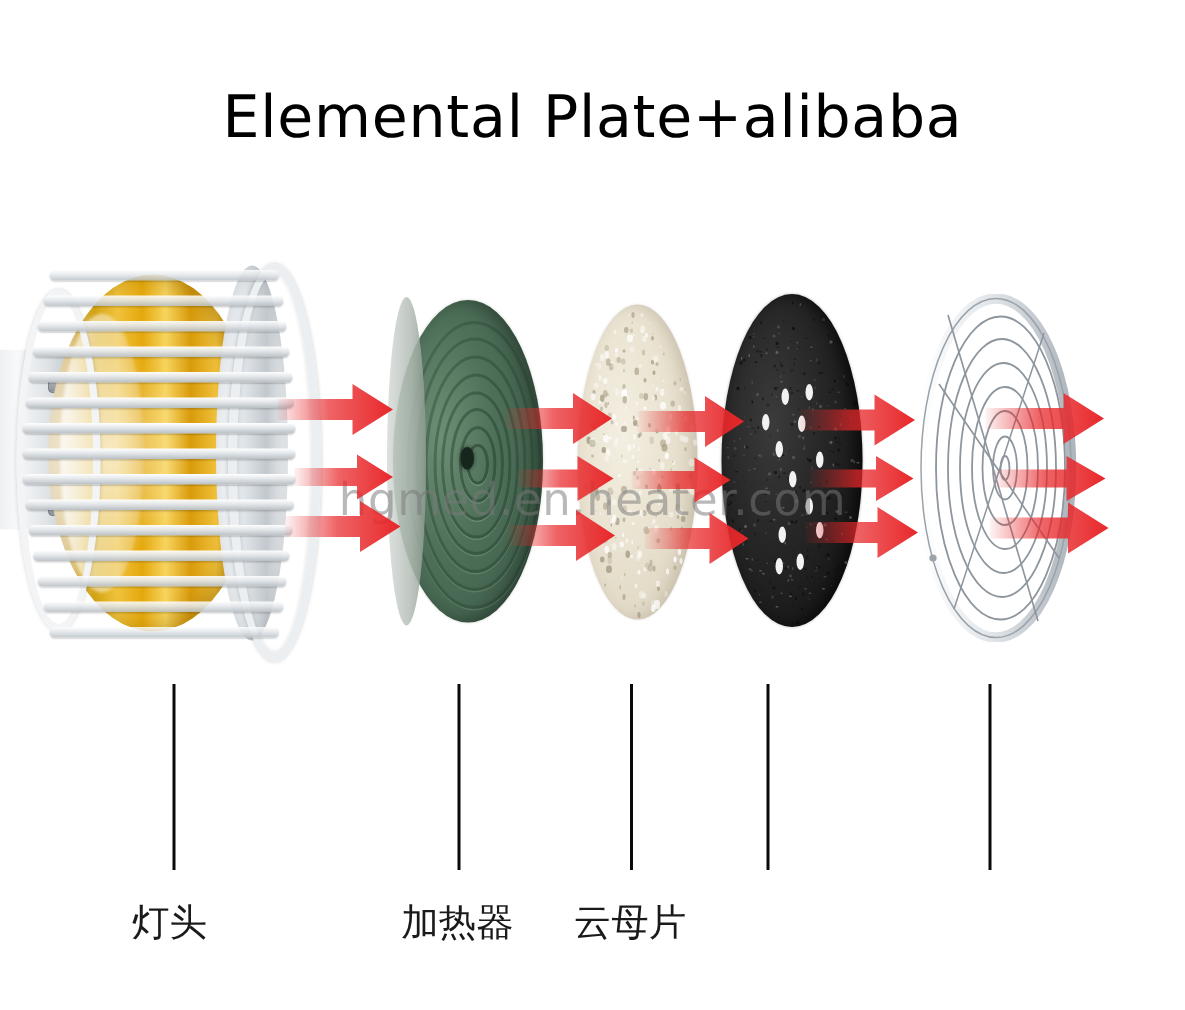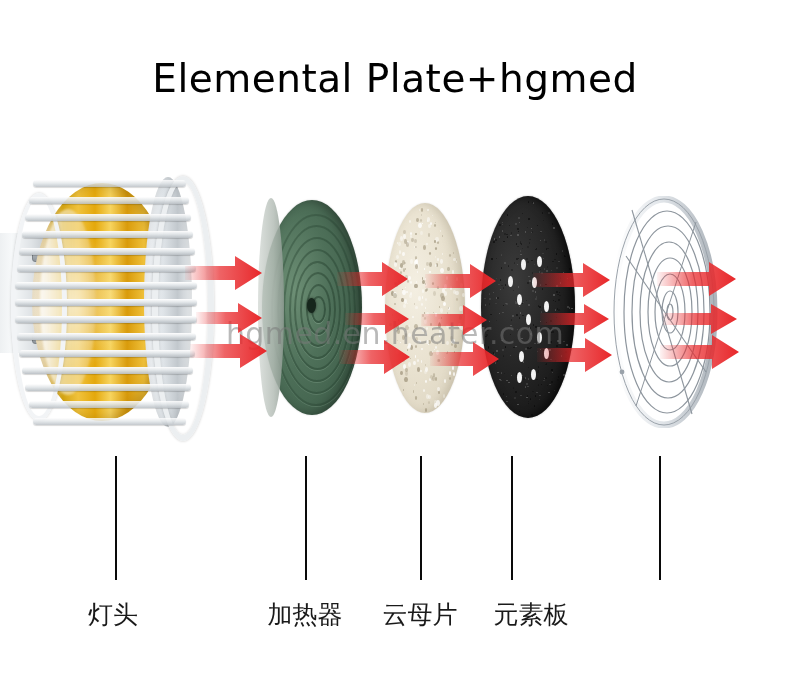--- a/index.html
+++ b/index.html
@@ -182,21 +182,21 @@
     letter-spacing: 0.4px;
     white-space: nowrap;
     pointer-events: none;
   }
 </style>
 </head>
 <body>
 
 <div id="stage">
 
-  <div id="title">Elemental Plate+hgmed</div>
+  <div id="title">Elemental Plate+alibaba</div>
 
   <div class="part" id="lamphead">
     <div id="lh-arm"></div>
     <div class="lh-screw" id="lh-screw1"></div>
     <div class="lh-screw" id="lh-screw2"></div>
     <div id="lh-bowl">
       <div id="lh-bowl-inner"></div>
     </div>
     <div id="lh-rim"></div>
     <div id="lh-cage">
@@ -878,15 +878,14 @@
 
   <div class="leader" style="left:115px;top:456px;height:124px;"></div>
   <div class="leader" style="left:305px;top:456px;height:124px;"></div>
   <div class="leader" style="left:420px;top:456px;height:124px;"></div>
   <div class="leader" style="left:511px;top:456px;height:124px;"></div>
   <div class="leader" style="left:659px;top:456px;height:124px;"></div>
 
   <div class="plabel" style="left:113px;top:598px;">灯头</div>
   <div class="plabel" style="left:305px;top:598px;">加热器</div>
   <div class="plabel" style="left:420px;top:598px;">云母片</div>
-  <div class="plabel" style="left:531px;top:598px;">元素板</div>
 
 </div>
 
 </body></html>

